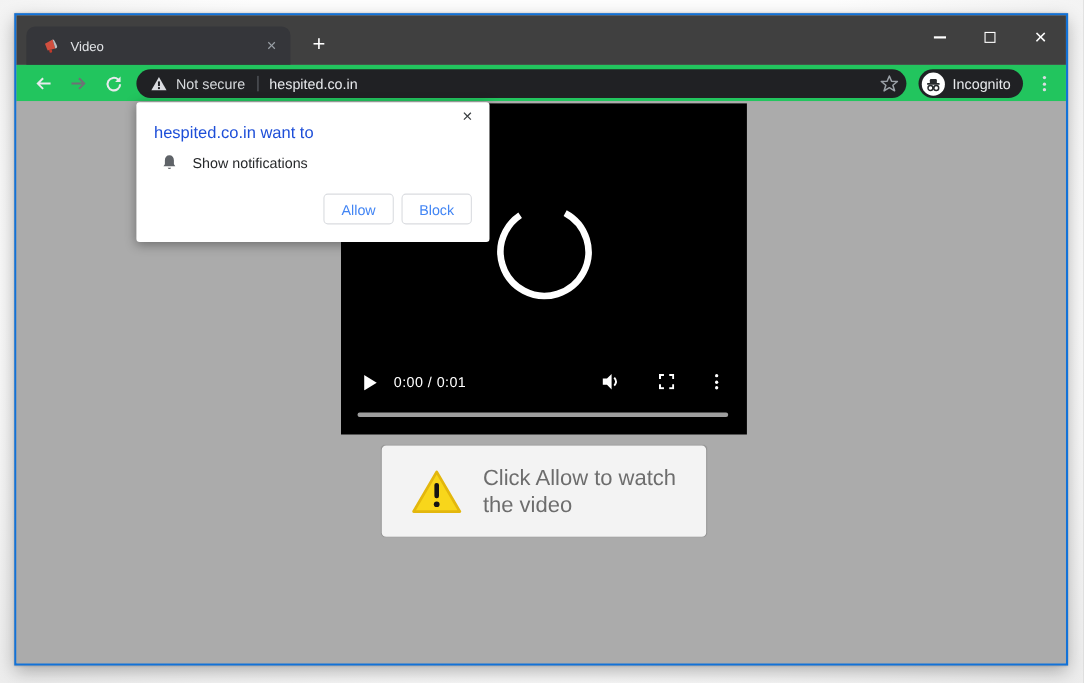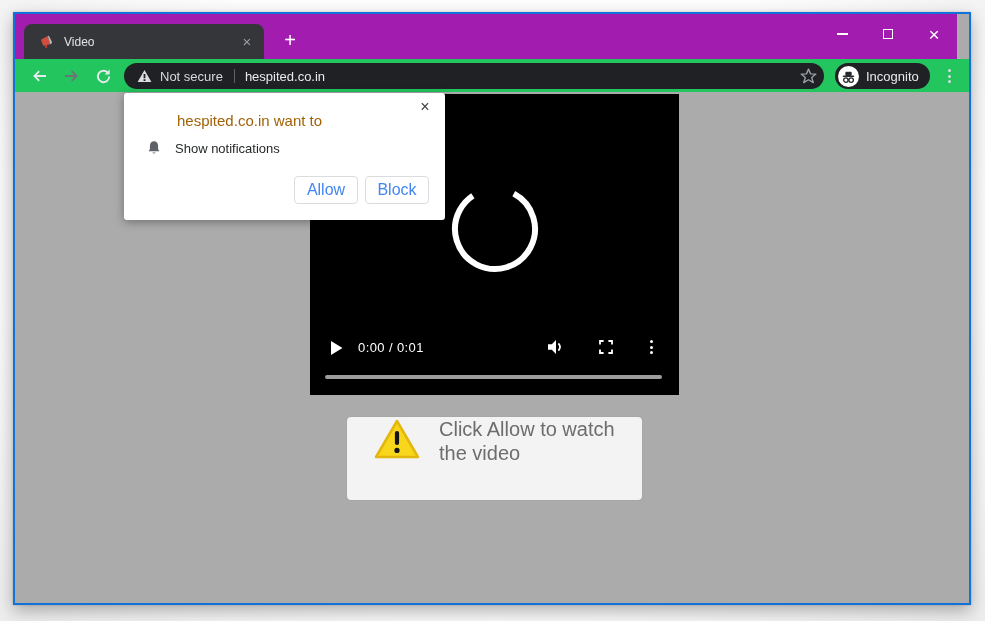--- a/index.html
+++ b/index.html
@@ -7,21 +7,21 @@
     font-family:"Liberation Sans","DejaVu Sans",sans-serif;
     background:#f8f8f8; }
   body { background:radial-gradient(ellipse at 50% 40%, #fdfdfd 60%, #ededed 100%); }
 
   
   .window { position:absolute; left:13px; top:12px; width:958px; height:593px;
     border:2px solid #1272d8; background:#ababab;
     box-shadow:0 6px 16px rgba(0,0,0,.30), 0 0 2px rgba(0,0,0,.18); }
 
   
-  .titlebar { position:absolute; left:0; top:0; right:12px; height:45px; background:#a21caf; }
+  .titlebar { position:absolute; left:0; top:0; right:0; height:45px; background:#404040; }
   .tab { position:absolute; left:9px; top:10px; width:240px; height:35px;
     background:#35363a; border-radius:8px 8px 0 0; display:flex; align-items:center; }
   .tab-favicon { margin-left:15px; width:15px; height:15px; display:flex; }
   .tab-title { margin-left:10px; color:#e1e3e6; font-size:12px; flex:1; }
   .tab-close { width:18px; height:18px; margin-right:8px; color:#9aa0a6; font-size:15px;
     line-height:18px; text-align:center; cursor:pointer; }
   .new-tab-btn { position:absolute; left:262px; top:14px; width:26px; height:26px;
     color:#fff; font-size:20px; line-height:25px; text-align:center; cursor:pointer; }
   .win-controls { position:absolute; right:0; top:0; height:40px; display:flex; }
   .win-btn { width:46px; height:40px; display:flex; align-items:center; justify-content:center;
@@ -65,32 +65,32 @@
   .vp-more { position:absolute; left:340px; top:3px; cursor:pointer; }
   .vp-more span { background:#fff; }
   .vp-progress { position:absolute; left:15px; right:17px; bottom:16px; height:4px;
     background:#9e9e9e; border-radius:2px; cursor:pointer; }
 
   
   .perm-dialog { position:absolute; left:109px; top:1px; width:321px; height:127px;
     background:#fff; border-radius:3px; box-shadow:0 2px 10px rgba(0,0,0,.35); }
   .perm-close { position:absolute; right:10px; top:4px; width:20px; height:20px;
     color:#3c4043; font-size:16px; line-height:20px; text-align:center; cursor:pointer; }
-  .perm-title { position:absolute; left:16px; top:19px; color:#a16207; font-size:15px;margin-left:37px; }
+  .perm-title { position:absolute; left:16px; top:19px; color:#1d4ed8; font-size:15px; }
   .perm-row { position:absolute; left:22px; top:47px; display:flex; align-items:center; }
   .perm-label { margin-left:13px; color:#27292b; font-size:13px; }
   .perm-btn { position:absolute; top:83px; width:64px; height:28px; background:#fff;
-    border:1px solid #dadce0; border-radius:4px; color:#4285f4; font-size:16px;
+    border:1px solid #dadce0; border-radius:4px; color:#4285f4; font-size:13px;
     font-family:inherit; cursor:pointer; }
   .perm-allow { right:87px; }
   .perm-block { right:16px; }
 
   
-  .warn-box { position:absolute; left:332px; top:325px; width:295px; height:83px;
-    background:#f3f3f3; border-radius:4px; display:flex; align-items:flex-start;
+  .warn-box { position:absolute; left:332px; top:313px; width:295px; height:83px;
+    background:#f3f3f3; border-radius:4px; display:flex; align-items:center;
     box-shadow:0 0 1px rgba(0,0,0,.2); }
   .warn-icon { margin-left:26px; display:flex; flex-shrink:0; }
   .warn-text { margin-left:18px; width:190px; color:#6d6d6d; font-size:20px; line-height:24px; }
 </style>
 </head>
 <body>
 
 <div class="window">
 
   <div class="titlebar">

